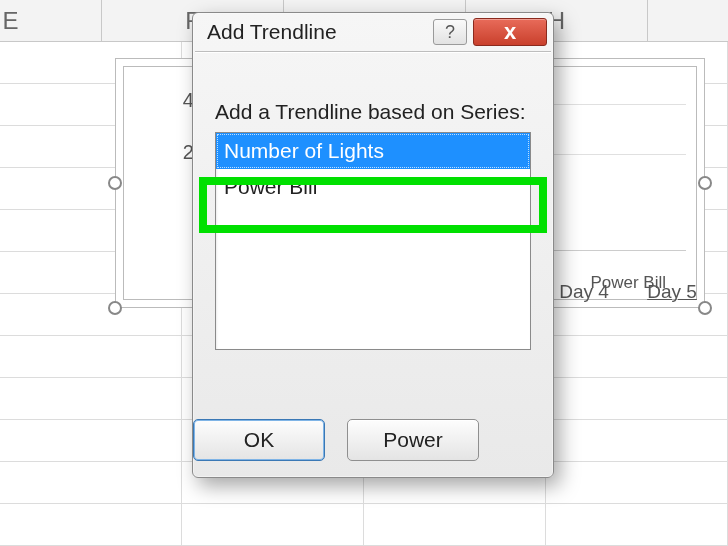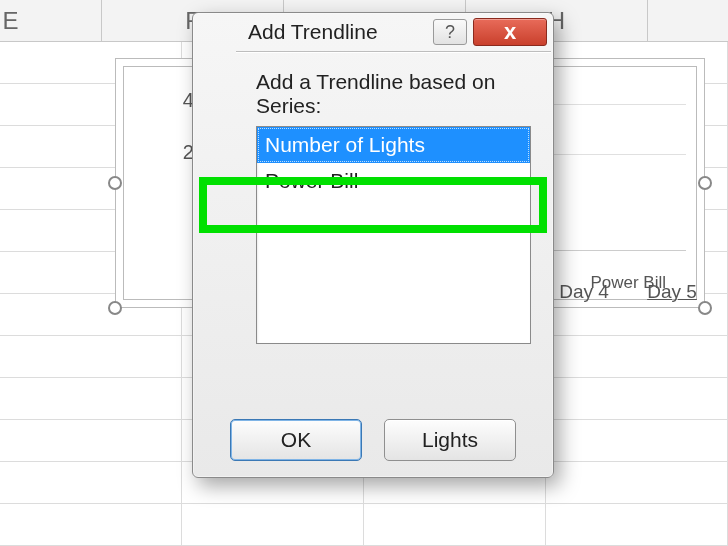--- a/index.html
+++ b/index.html
@@ -129,21 +129,20 @@
   .dialog {
     position: absolute;
     top: 12px;
     left: 192px;
     width: 362px;
     height: 466px;
     background: linear-gradient(#f6f6f6, #e9e9e9);
     border: 1px solid #8a8a8a;
     border-radius: 6px;
     box-shadow: 6px 8px 20px rgba(0,0,0,0.35), 0 0 0 1px rgba(255,255,255,0.4) inset;
-    padding-left: 41px;
   }
   .titlebar {
     height: 38px;
     display: flex;
     align-items: center;
     padding: 0 6px 0 14px;
   }
   .dlg-title { flex: 1; font-size: 21px; color: #222; }
   .help-btn {
     width: 34px; height: 26px;
@@ -167,20 +166,21 @@
   }
   .dlg-sep { height: 1px; background: #bdbdbd; margin: 0 2px; box-shadow: 0 1px 0 #fff; }
 
   .dlg-body {
     padding: 18px 22px 0 22px;
   }
   .prompt {
     font-size: 21px;
     color: #222;
     margin-bottom: 8px;
+    margin-top: 30px;
   }
   .listbox {
     width: 100%;
     height: 218px;
     background: #fff;
     border: 1px solid #8a8a8a;
     box-shadow: inset 1px 1px 2px rgba(0,0,0,0.08);
     overflow: hidden;
   }
   .list-item {
@@ -205,21 +205,21 @@
     right: 6px;
     height: 56px;
     pointer-events: none;
     box-sizing: border-box;
   }
 
   .dlg-buttons {
     position: absolute;
     left: 0; right: 0; bottom: 16px;
     display: flex;
-    justify-content: center;
+    justify-content: flex-start;
     gap: 22px;
   }
   .dlg-button {
     width: 132px;
     height: 42px;
     font-size: 21px;
     color: #222;
     background: linear-gradient(#fdfdfd,#e4e4e4);
     border: 1px solid #8f8f8f;
     border-radius: 5px;
@@ -365,15 +365,15 @@
   <div class="dlg-body">
     <div class="prompt">Add a Trendline based on Series:</div>
     <div class="listbox" id="listbox">
         <div class="list-item selected">Number of Lights</div>
         <div class="list-item">Power Bill</div>
       </div>
   </div>
   <div class="highlight-ring"></div>
   <div class="dlg-buttons">
     <button class="dlg-button primary">OK</button>
-    <button class="dlg-button">Lights</button>
+    <button class="dlg-button">Power</button>
   </div>
 </div>
 
 </body></html>

